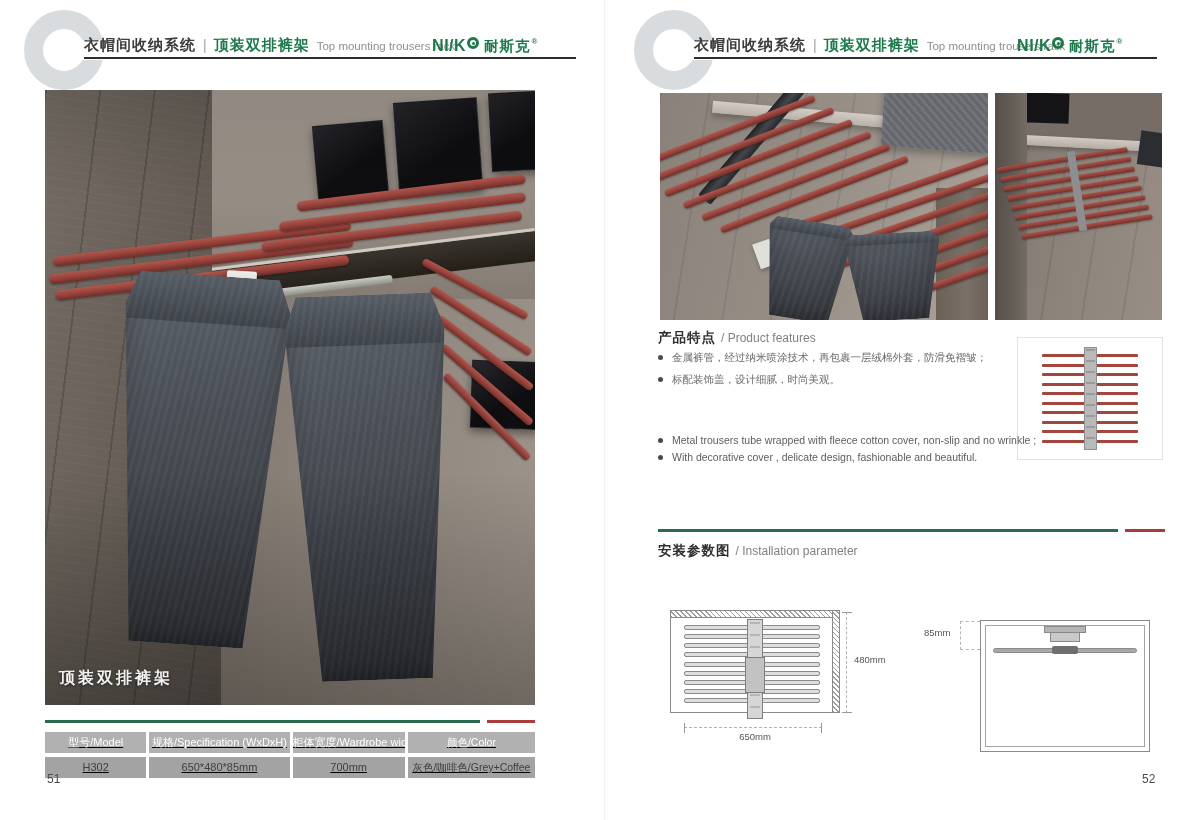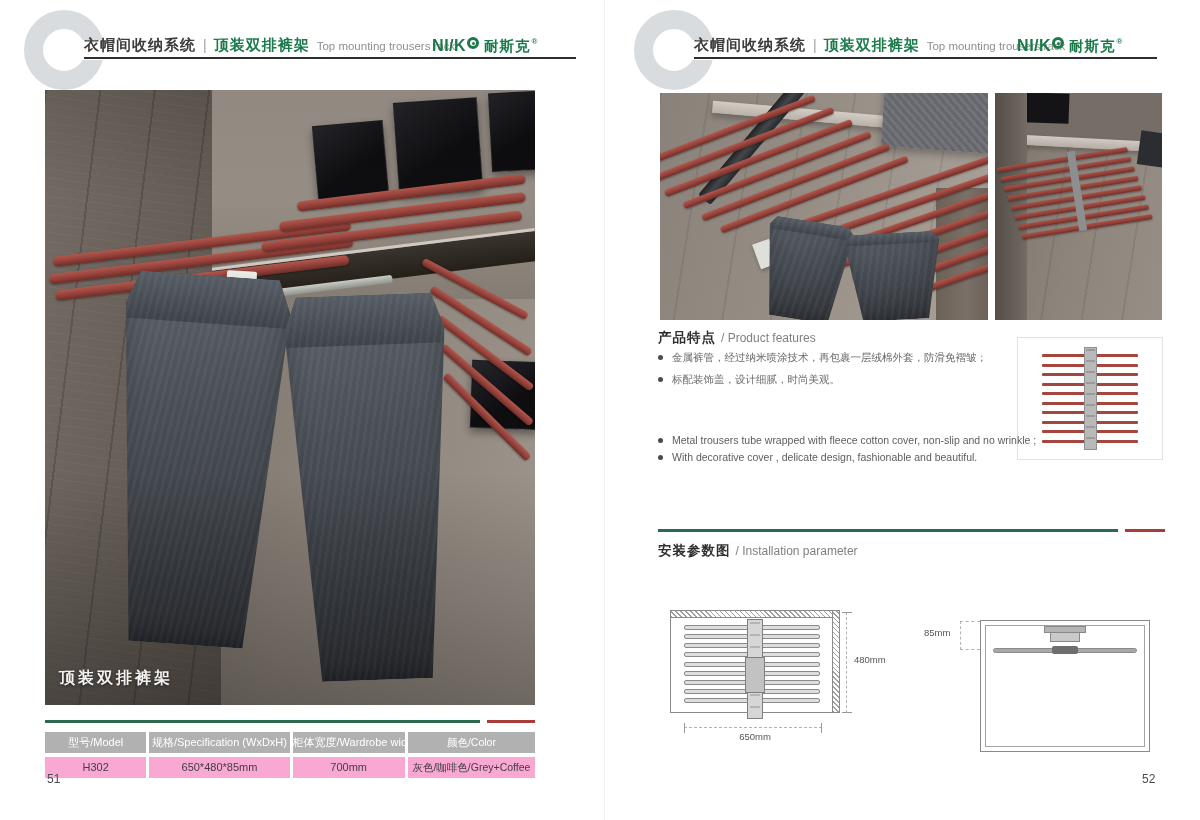--- a/index.html
+++ b/index.html
@@ -98,25 +98,25 @@
   .ph-caption{position:absolute;left:14px;bottom:16px;z-index:7;color:#f2f2f2;font-size:16px;
         font-weight:bold;letter-spacing:3px;text-shadow:0 1px 3px rgba(0,0,0,.55);}
 
   
   .rule-green{position:absolute;height:3px;background:#2c6a4f;}
   .rule-red{position:absolute;height:3px;background:#a93b39;}
   .page-left .rule-green{left:25px;top:720px;width:435px;}
   .page-left .rule-red{left:467px;top:720px;width:48px;}
   .page-right .rule-green{left:28px;top:529px;width:460px;}
   .page-right .rule-red{left:495px;top:529px;width:40px;}
-  .spec{position:absolute;left:25px;top:732px;width:490px;}
+  .spec{position:absolute;left:25px;top:732px;width:490px;text-decoration:underline;}
   .spec-row{display:flex;gap:3px;margin-bottom:4px;}
   .spec-cell{height:21px;line-height:21px;text-align:center;font-size:11px;overflow:hidden;white-space:nowrap;}
   .spec-head .spec-cell{background:#b1b1b1;color:#fff;}
-  .spec-vals .spec-cell{background:#f9a8d4;color:#3f3f3f;}
+  .spec-vals .spec-cell{background:#a3a3a3;color:#3f3f3f;}
   .spec-cell.c1{flex:102 1 0;}.spec-cell.c2{flex:141 1 0;}.spec-cell.c3{flex:113 1 0;}.spec-cell.c4{flex:128 1 0;font-size:10.5px;}
   .pageno{position:absolute;top:772px;font-size:12px;color:#4a4a4a;}
   .page-left .pageno{left:27px;}
   .page-right .pageno{left:512px;}
 
   
   .photo-a{left:30px;top:93px;width:328px;height:227px;
         background:repeating-linear-gradient(99deg,rgba(0,0,0,.08) 0 2px,transparent 2px 48px),
                    linear-gradient(105deg,#8a827a,#968e85 45%,#a29a91 75%,#aaa29a);}
   .pa-shelf{position:absolute;left:16%;top:9%;width:86%;height:12px;

